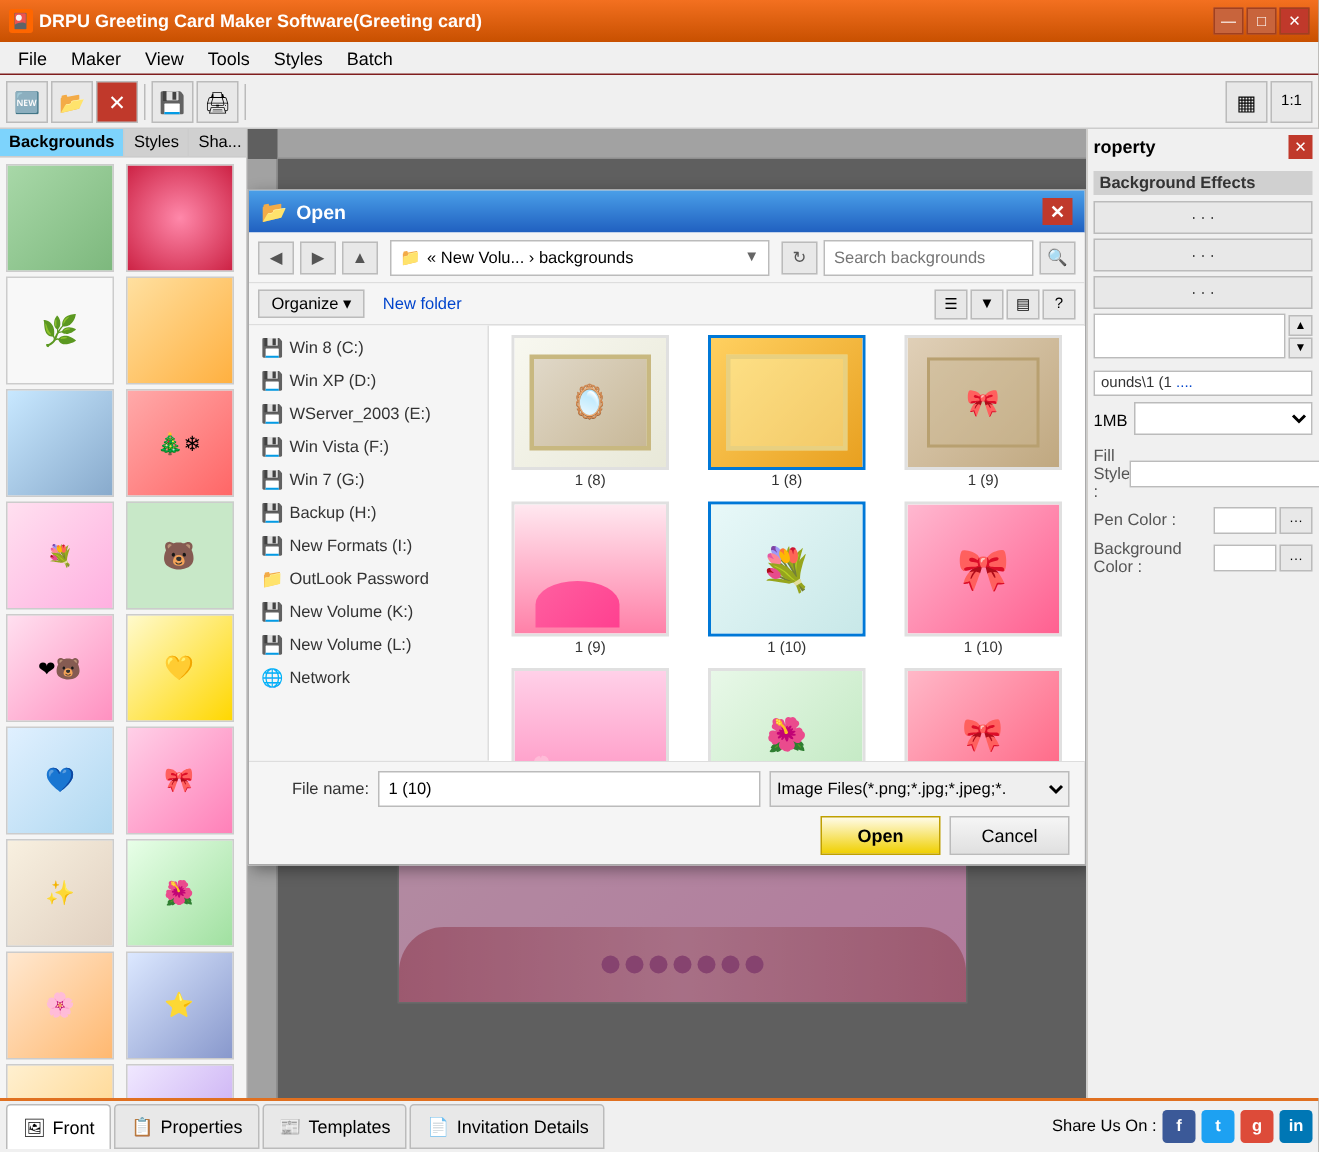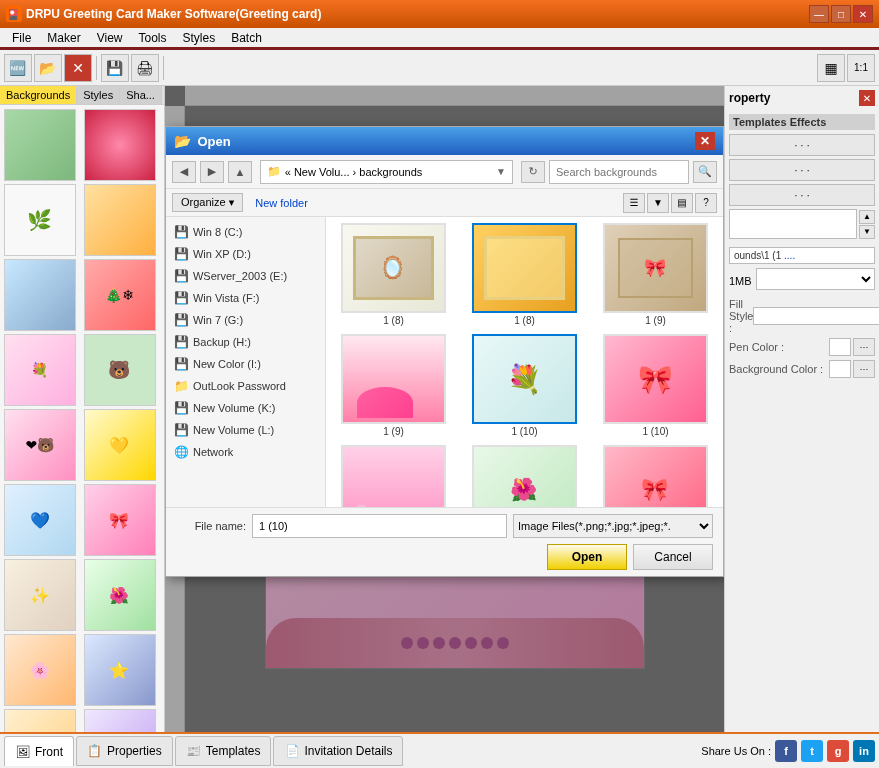--- a/index.html
+++ b/index.html
@@ -12,61 +12,61 @@
       color: white; font-size: 12px; font-weight: bold;
     }
     .title-bar-left { display: flex; align-items: center; gap: 4px; }
     .title-bar-icon { width: 16px; height: 16px; background: #ff6600; border-radius: 2px; display: flex; align-items: center; justify-content: center; font-size: 10px; color: white; }
     .title-bar-controls { display: flex; gap: 2px; }
     .title-btn { width: 20px; height: 18px; background: #c8643c; border: 1px solid #a04020; color: white; font-size: 10px; display: flex; align-items: center; justify-content: center; cursor: pointer; }
     .title-btn.close { background: #c0392b; }
 
     
     .menu-bar {
-      background: #f0f0f0; height: 22px; display: flex; align-items: center; border-bottom: 3px solid #7f1d1d;
+      background: #f0f0f0; height: 22px; display: flex; align-items: center; border-bottom: 1px solid #7f1d1d;
       padding: 0 4px;
     }
     .menu-item { padding: 2px 8px; font-size: 12px; cursor: pointer; color: #000; }
 
     
     .toolbar {
       background: #f0f0f0; height: 36px; display: flex; align-items: center; padding: 2px 4px; gap: 2px;
       border-bottom: 1px solid #ccc;
     }
     .toolbar-btn { width: 28px; height: 28px; background: #e8e8e8; border: 1px solid #bbb; display: flex; align-items: center; justify-content: center; cursor: pointer; font-size: 14px; }
     .toolbar-sep { width: 1px; height: 24px; background: #bbb; margin: 0 2px; }
 
     
     .main-area { display: flex; height: calc(768px - 86px - 36px); }
 
     
     .left-panel { width: 165px; background: #f5f5f5; border-right: 1px solid #ccc; display: flex; flex-direction: column; overflow: hidden; }
     .panel-tabs { display: flex; background: #e0e0e0; border-bottom: 1px solid #ccc; }
     .panel-tab { padding: 3px 6px; font-size: 11px; cursor: pointer; border-right: 1px solid #ccc; background: #d0d0d0; }
-    .panel-tab.active { background: #fde047; font-weight: normal; }
+    .panel-tab.active { background: #7dd3fc; font-weight: bold; }
     .panel-content { flex: 1; overflow-y: auto; padding: 4px; display: grid; grid-template-columns: 1fr 1fr; gap: 3px; }
     .thumb { width: 72px; height: 72px; background: #e8e8e8; border: 1px solid #ccc; cursor: pointer; overflow: hidden; }
     .thumb-placeholder { width: 100%; height: 100%; display: flex; align-items: center; justify-content: center; font-size: 20px; }
 
     
     .canvas-area { flex: 1; background: #888; display: flex; align-items: center; justify-content: center; position: relative; overflow: hidden; }
     .canvas-ruler-top { position: absolute; top: 0; left: 20px; right: 0; height: 20px; background: #e8e8e8; border-bottom: 1px solid #ccc; }
     .canvas-ruler-left { position: absolute; left: 0; top: 20px; bottom: 0; width: 20px; background: #e8e8e8; border-right: 1px solid #ccc; }
     .canvas-content { margin-top: 20px; margin-left: 20px; background: white; width: 380px; height: 500px; border: 1px solid #999; position: relative; overflow: hidden; }
     .canvas-card { width: 100%; height: 100%; background: linear-gradient(135deg, #ffe0f0, #ffc0e0); display: flex; align-items: flex-end; justify-content: center; }
     .card-text { font-style: italic; color: #c060a0; font-size: 18px; text-align: center; padding: 20px; line-height: 1.6; }
 
     
     .right-panel { width: 155px; background: #f0f0f0; border-left: 1px solid #ccc; padding: 4px; overflow-y: auto; }
     .close-btn-right { float: right; width: 16px; height: 16px; background: #c0392b; color: white; border: none; cursor: pointer; font-size: 10px; display: flex; align-items: center; justify-content: center; }
     .effect-section { margin-top: 8px; }
     .effect-title { font-size: 11px; font-weight: bold; color: #333; background: #d0d0d0; padding: 2px 4px; margin-bottom: 4px; }
     .effect-btn { width: 100%; height: 22px; background: #e8e8e8; border: 1px solid #bbb; margin-bottom: 3px; font-size: 10px; cursor: pointer; }
     .prop-row { display: flex; align-items: center; margin-bottom: 4px; font-size: 11px; }
-    .prop-label { width: 100px; color: #555; }
+    .prop-label { width: 80px; color: #555; }
     .prop-input { flex: 1; height: 18px; border: 1px solid #bbb; background: white; }
     .prop-btn { width: 22px; height: 18px; background: #e8e8e8; border: 1px solid #bbb; font-size: 9px; cursor: pointer; margin-left: 2px; }
     .path-display { font-size: 10px; color: #333; background: white; border: 1px solid #bbb; padding: 2px 4px; margin-bottom: 4px; word-break: break-all; }
     .select-input { width: 100%; height: 22px; border: 1px solid #bbb; background: white; font-size: 10px; margin-bottom: 4px; }
 
     
     .bottom-tabs { height: 36px; background: #f0f0f0; border-top: 2px solid #e07020; display: flex; align-items: center; padding: 0 4px; gap: 2px; }
     .bottom-tab { height: 30px; padding: 0 10px; background: #e8e8e8; border: 1px solid #bbb; display: flex; align-items: center; gap: 4px; font-size: 12px; cursor: pointer; border-radius: 3px 3px 0 0; }
     .bottom-tab.active { background: white; border-bottom: none; }
     .tab-icon { width: 16px; height: 16px; display: flex; align-items: center; justify-content: center; font-size: 12px; }
@@ -292,21 +292,21 @@
             <div class="sidebar-item">
               <span class="drive-icon">💾</span>
               <span>Win 7 (G:)</span>
             </div>
             <div class="sidebar-item">
               <span class="drive-icon">💾</span>
               <span>Backup (H:)</span>
             </div>
             <div class="sidebar-item">
               <span class="drive-icon">💾</span>
-              <span>New Color (I:)</span>
+              <span>New Formats (I:)</span>
             </div>
             <div class="sidebar-item">
               <span class="drive-icon">📁</span>
               <span>OutLook Password</span>
             </div>
             <div class="sidebar-item">
               <span class="drive-icon">💾</span>
               <span>New Volume (K:)</span>
             </div>
             <div class="sidebar-item">
@@ -416,21 +416,21 @@
       </div>
     </div>
   </div>
 
   <div class="right-panel">
     <div style="display:flex;align-items:center;justify-content:space-between;margin-bottom:4px;">
       <span style="font-weight:bold;font-size:12px;">roperty</span>
       <button class="close-btn-right">✕</button>
     </div>
     <div class="effect-section">
-      <div class="effect-title">Templates Effects</div>
+      <div class="effect-title">Background Effects</div>
       <button class="effect-btn">· · ·</button>
       <button class="effect-btn">· · ·</button>
       <button class="effect-btn">· · ·</button>
       <div style="display:flex;align-items:center;margin-bottom:3px;">
         <div style="flex:1;height:30px;background:white;border:1px solid #bbb;"></div>
         <div style="display:flex;flex-direction:column;gap:1px;margin-left:2px;">
           <button style="width:16px;height:14px;background:#e8e8e8;border:1px solid #bbb;font-size:8px;cursor:pointer;">▲</button>
           <button style="width:16px;height:14px;background:#e8e8e8;border:1px solid #bbb;font-size:8px;cursor:pointer;">▼</button>
         </div>
       </div>

